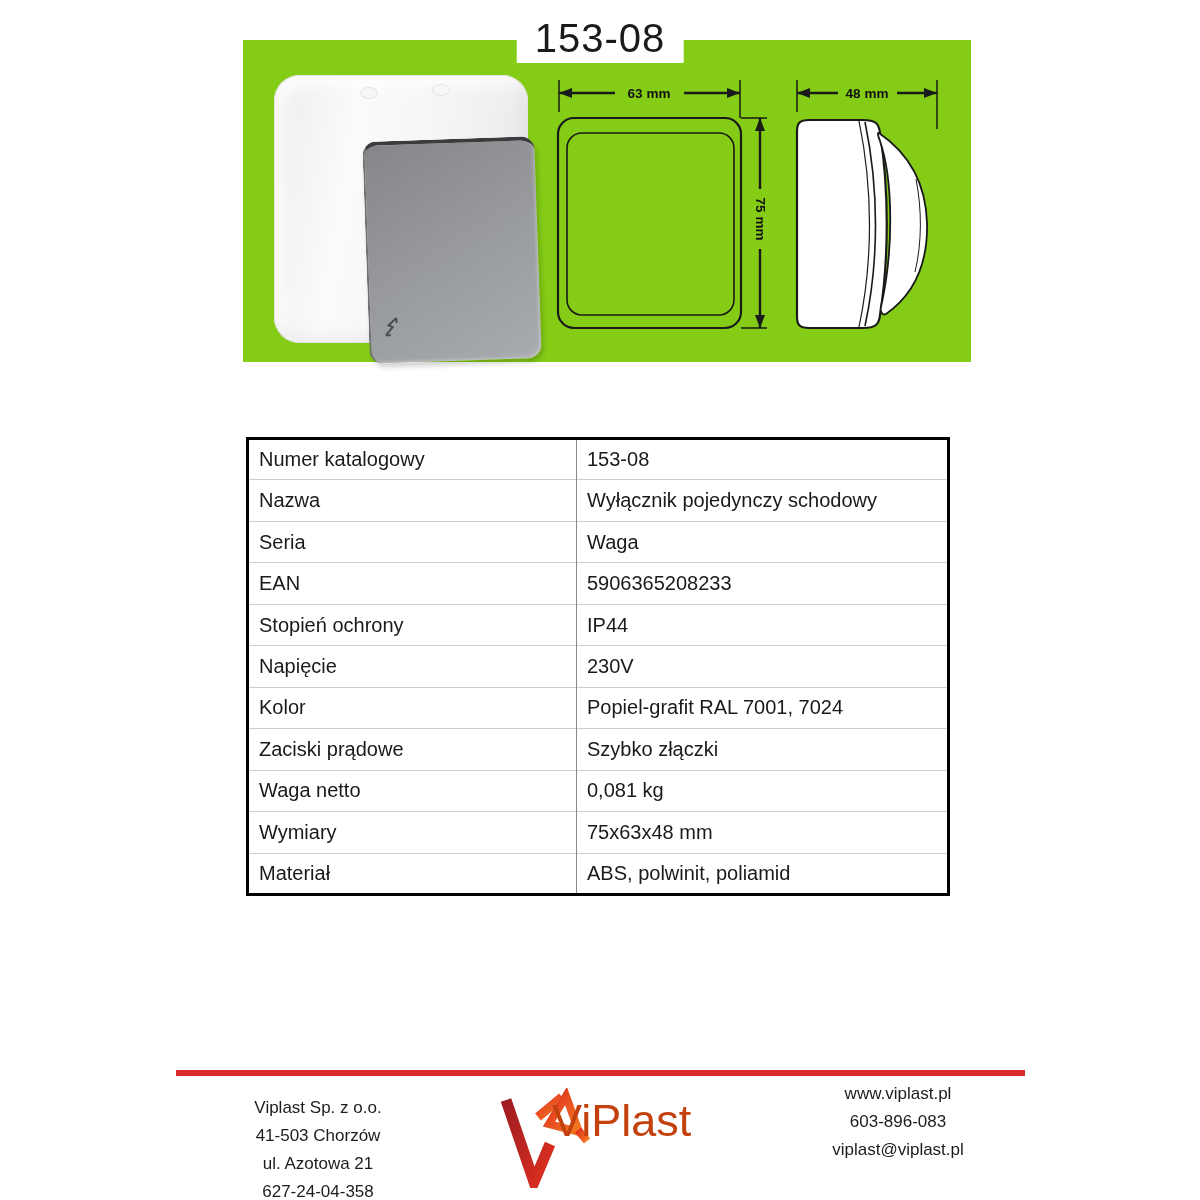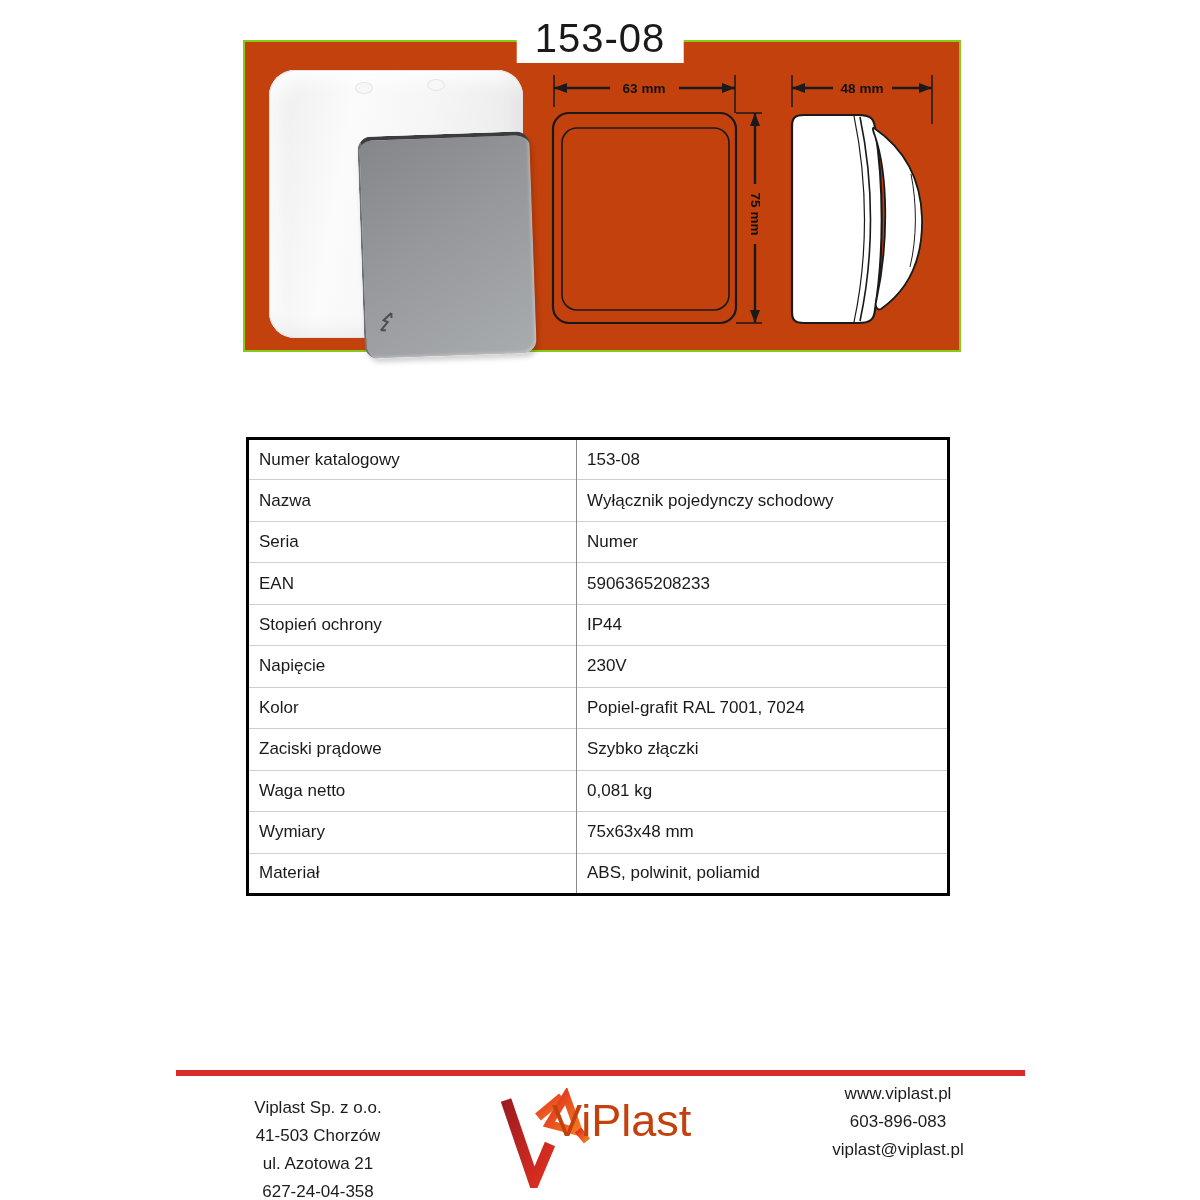--- a/index.html
+++ b/index.html
@@ -3,21 +3,21 @@
 <meta charset="utf-8">
 <style>
   html,body{margin:0;padding:0;}
   body{
     width:1200px;height:1200px;position:relative;background:#ffffff;
     font-family:"Liberation Sans",sans-serif;color:#1a1a1a;overflow:hidden;
   }
   
   .product-panel{
     position:absolute;left:243px;top:40px;width:714px;height:308px;
-    border:2px solid #84cc16;background:#c2410c;
+    border:7px solid #84cc16;background:#84cc16;
   }
   .page-title{
     position:absolute;left:600px;top:13px;transform:translateX(-50%);
     font-size:40px;line-height:50px;letter-spacing:1px;background:#fff;
     padding:0 18px;white-space:nowrap;z-index:5;
   }
   
   .photo{position:absolute;left:18px;top:18px;width:272px;height:288px;}
   .switch-body{
     position:absolute;left:6px;top:10px;width:254px;height:268px;border-radius:26px;
@@ -31,21 +31,21 @@
     position:absolute;left:92px;top:64px;width:170px;height:218px;border-radius:14px;
     transform:rotate(-2deg);
     background:linear-gradient(150deg,#84868a 0%,#96989b 45%,#a9acae 100%);
     border-top:4px solid #3a3c3e;border-left:2px solid #6f7173;
     box-shadow:2px 4px 5px rgba(0,0,0,.18), inset -2px -2px 3px rgba(255,255,255,.25);
   }
   .rocker svg{position:absolute;left:14px;bottom:26px;}
   
   .spec-table{
     position:absolute;left:246px;top:437px;width:704px;height:459px;
-    border-collapse:collapse;table-layout:fixed;font-size:17px;border-radius:27px;
+    border-collapse:collapse;table-layout:fixed;font-size:20px;border-radius:27px;
   }
   .spec-table,.spec-table tr,.spec-table td{box-sizing:border-box;}
   .spec-table{border:3px solid #000;}
   .spec-table td{height:31.7px;padding:0 6px 0 10px;vertical-align:middle;white-space:nowrap;overflow:hidden;}
   .spec-table tr + tr td{border-top:1px solid #cfcfcf;}
   .spec-table td:first-child{width:329px;border-right:1px solid #8a8a8a;}
   
   .footer-rule{position:absolute;left:176px;top:1070px;width:849px;height:6px;background:#d92b2b;}
   .address-block{position:absolute;left:228px;top:1094px;width:180px;text-align:center;font-size:17px;line-height:28px;color:#1c1c1c;}
   .contact-block{position:absolute;left:798px;top:1080px;width:200px;text-align:center;font-size:17px;line-height:28px;color:#1c1c1c;}
@@ -119,21 +119,21 @@
       <tr>
         <td>Numer katalogowy</td>
         <td>153-08</td>
       </tr>
   <tr>
         <td>Nazwa</td>
         <td>Wyłącznik pojedynczy schodowy</td>
       </tr>
   <tr>
         <td>Seria</td>
-        <td>Numer</td>
+        <td>Waga</td>
       </tr>
   <tr>
         <td>EAN</td>
         <td>5906365208233</td>
       </tr>
   <tr>
         <td>Stopień ochrony</td>
         <td>IP44</td>
       </tr>
   <tr>

